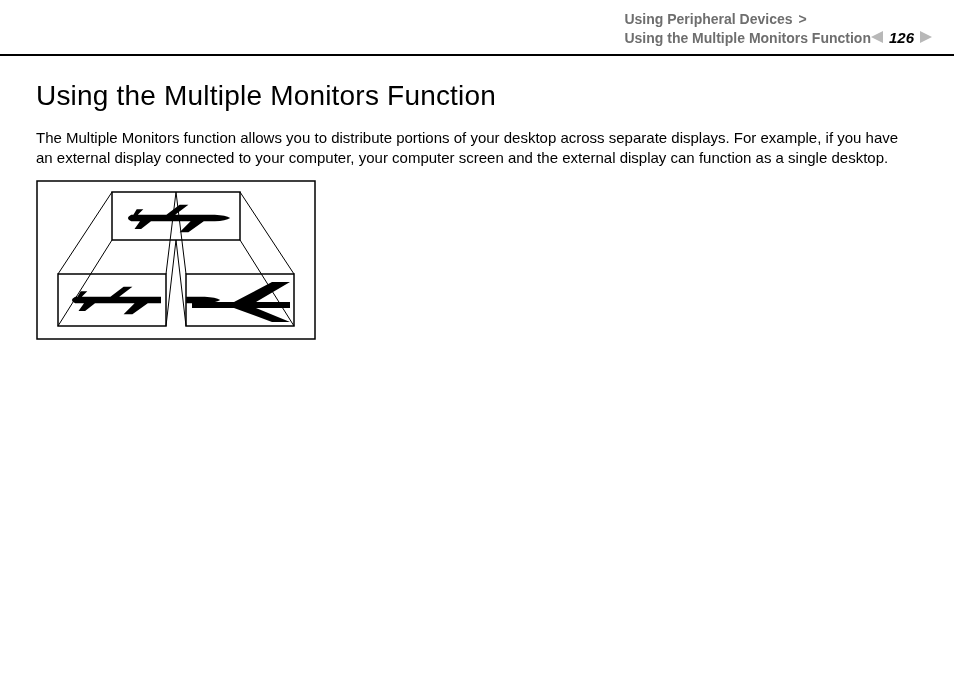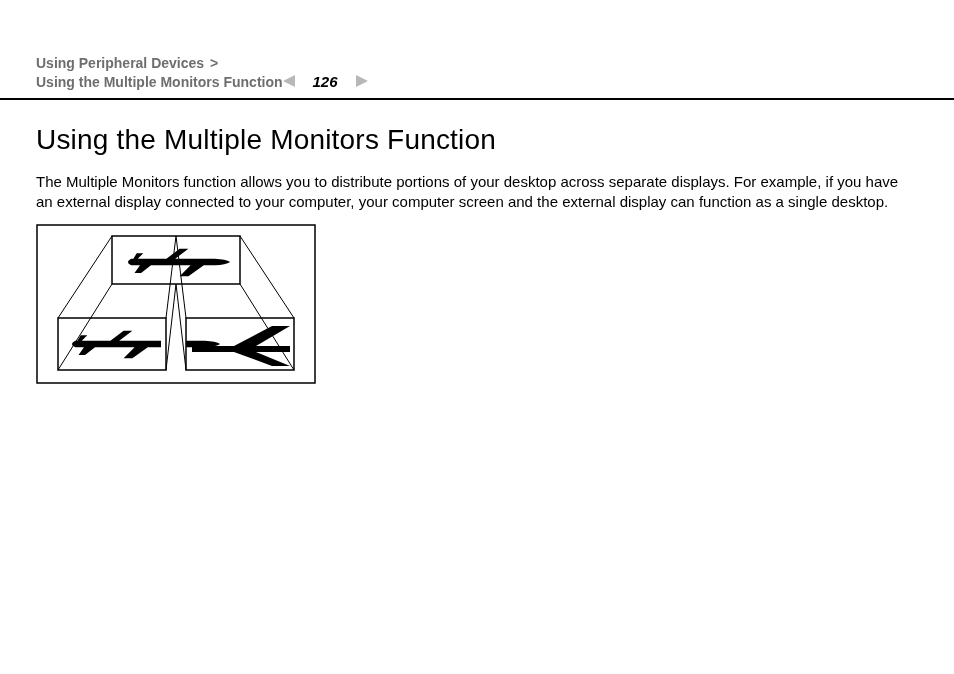--- a/index.html
+++ b/index.html
@@ -7,42 +7,41 @@
     padding: 0;
     width: 954px;
     height: 674px;
     background: #fff;
     font-family: Arial, Helvetica, sans-serif;
     color: #000;
   }
   .header {
     display: flex;
     align-items: flex-end;
-    justify-content: flex-start;
+    justify-content: flex-end;
     padding: 10px 22px 6px 36px;
     border-bottom: 2px solid #000;
-    margin-top: 44px;
   }
   .breadcrumb {
     line-height: 1.35;
   }
   .breadcrumb .line1,
   .breadcrumb .line2 {
     font-size: 14px;
     font-weight: bold;
     color: #6e6e6e;
   }
   .breadcrumb .gt {
     color: #6e6e6e;
     padding-left: 2px;
   }
   .pagenum-wrap {
     display: flex;
     align-items: center;
-    gap: 18px;
+    gap: 6px;
     padding-bottom: 2px;
   }
   .arrow-left, .arrow-right {
     width: 0; height: 0;
     border-top: 6px solid transparent;
     border-bottom: 6px solid transparent;
   }
   .arrow-left  { border-right: 12px solid #b8b8b8; }
   .arrow-right { border-left: 12px solid #b8b8b8; }
   .pagenum {

